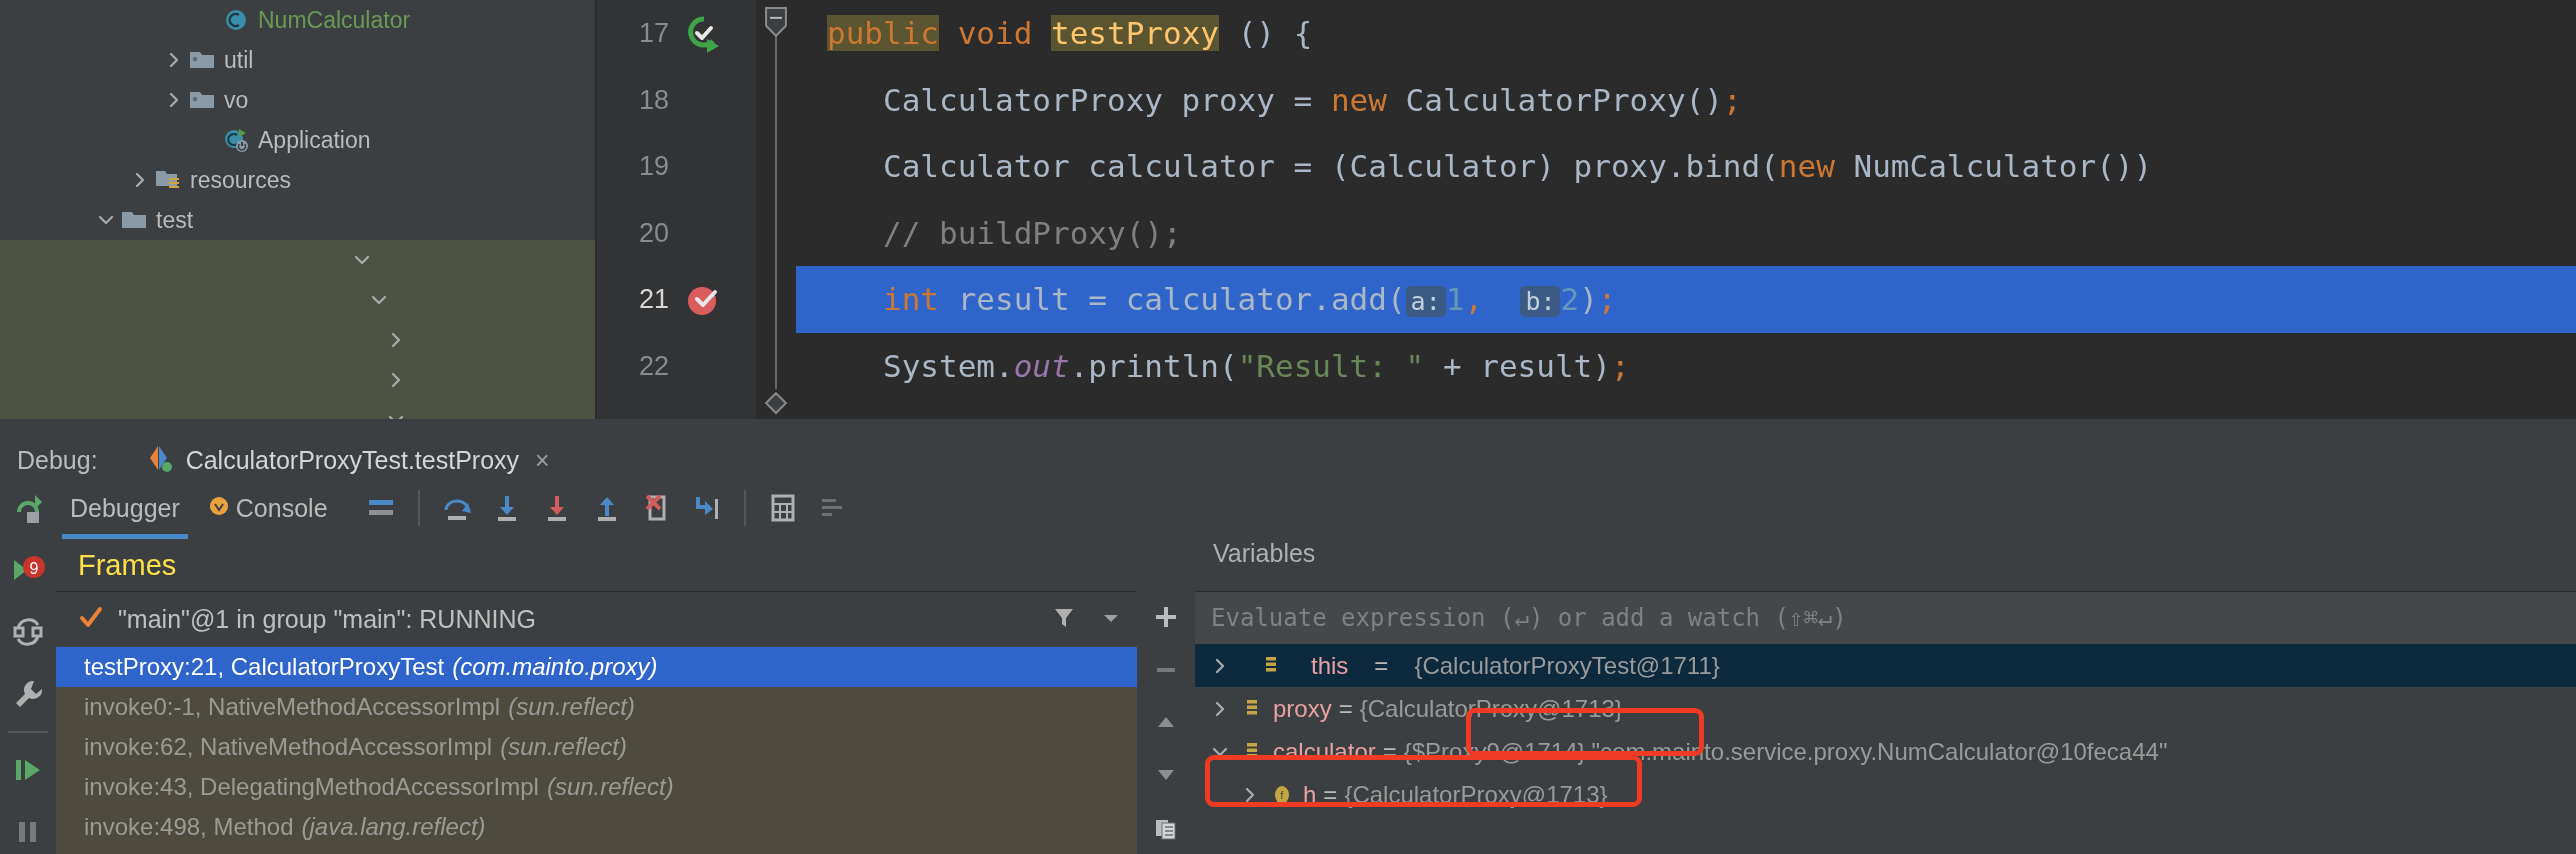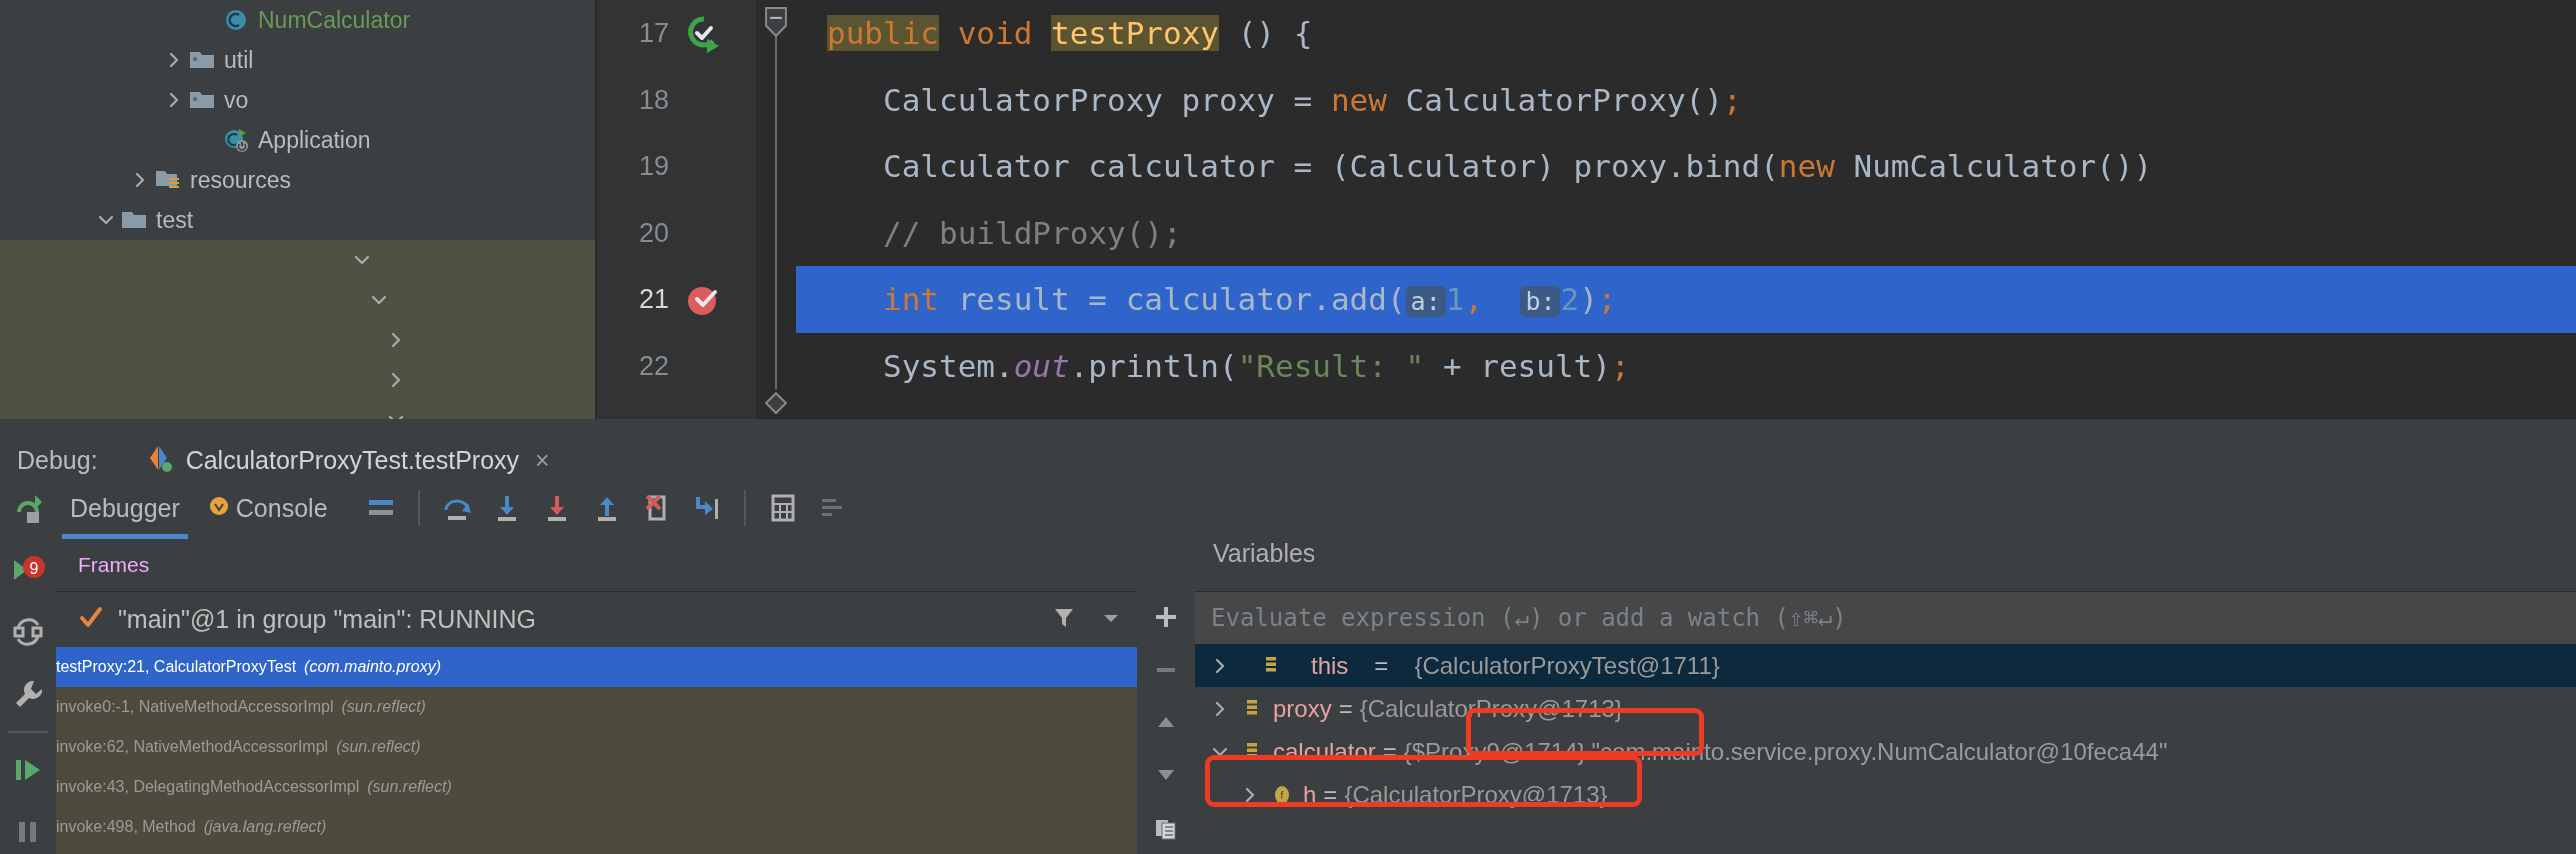--- a/index.html
+++ b/index.html
@@ -134,30 +134,30 @@
 
   
   .frames-panel {
     position: absolute; left: 56px; top: 62px; width: 1081px; height: 316px;
     background: #3c3f41;
   }
   .panel-header {
     height: 53px; display: flex; align-items: center;
     border-bottom: 1px solid #2b2b2b;
   }
-  .panel-header .ph-title { margin-left: 22px; color: #f0abfc; font-size: 21px; }
+  .panel-header .ph-title { margin-left: 22px; color: #fde047; font-size: 29px; }
   .thread-row {
     height: 55px; display: flex; align-items: center; position: relative;
   }
   .thread-text { margin-left: 14px; color: #c0c0c0; font-size: 25px; }
   .thread-tools { position: absolute; right: 14px; top: 0; height: 55px; display:flex; align-items:center; gap: 22px; }
   .frames-list { background: #4e4b3e; height: 209px; position: relative; overflow: hidden; }
   .frame-row {
-    height: 40px; display: flex; align-items: center; 
-    color: #9a9a96; font-size: 16px; white-space: nowrap;
+    height: 40px; display: flex; align-items: center; padding-left: 28px;
+    color: #9a9a96; font-size: 24px; white-space: nowrap;
   }
   .frame-row.selected { background: #2f65ca; color: #ffffff; }
   .frame-row i { font-style: italic; margin-left: 8px; }
 
   
   .var-tools {
     position: absolute; left: 1137px; top: 114px; width: 58px; height: 263px;
     background: #3c3f41; display: flex; flex-direction: column; align-items: center;
   }
   .vt-btn { width: 58px; height: 54px; display:flex; align-items:center; justify-content:center; }

